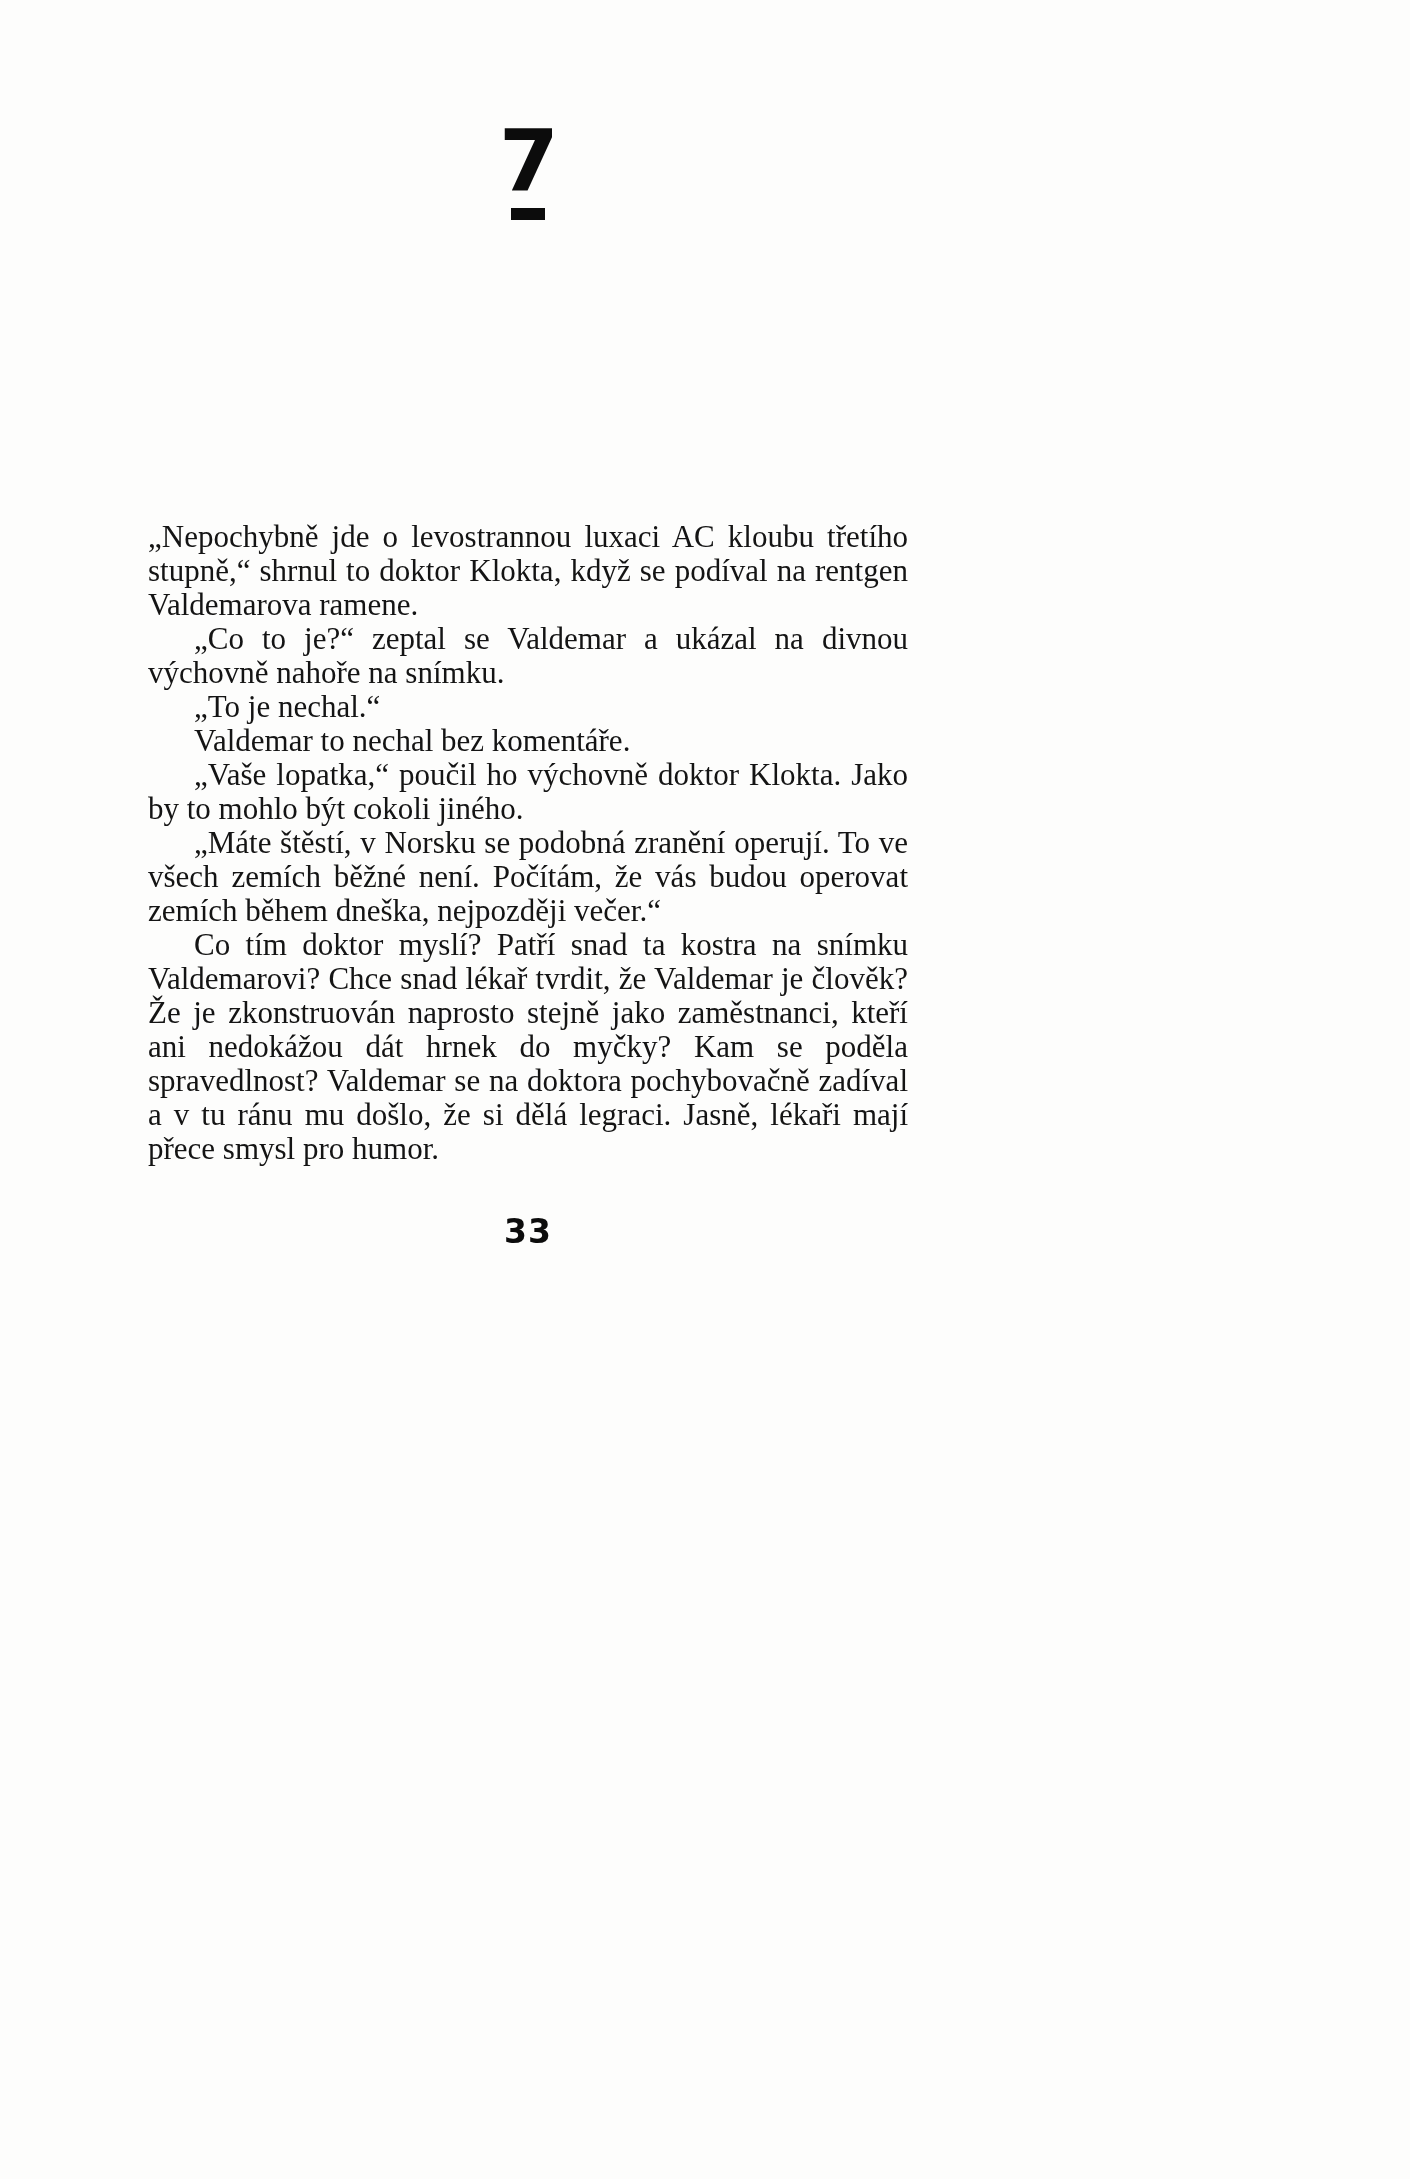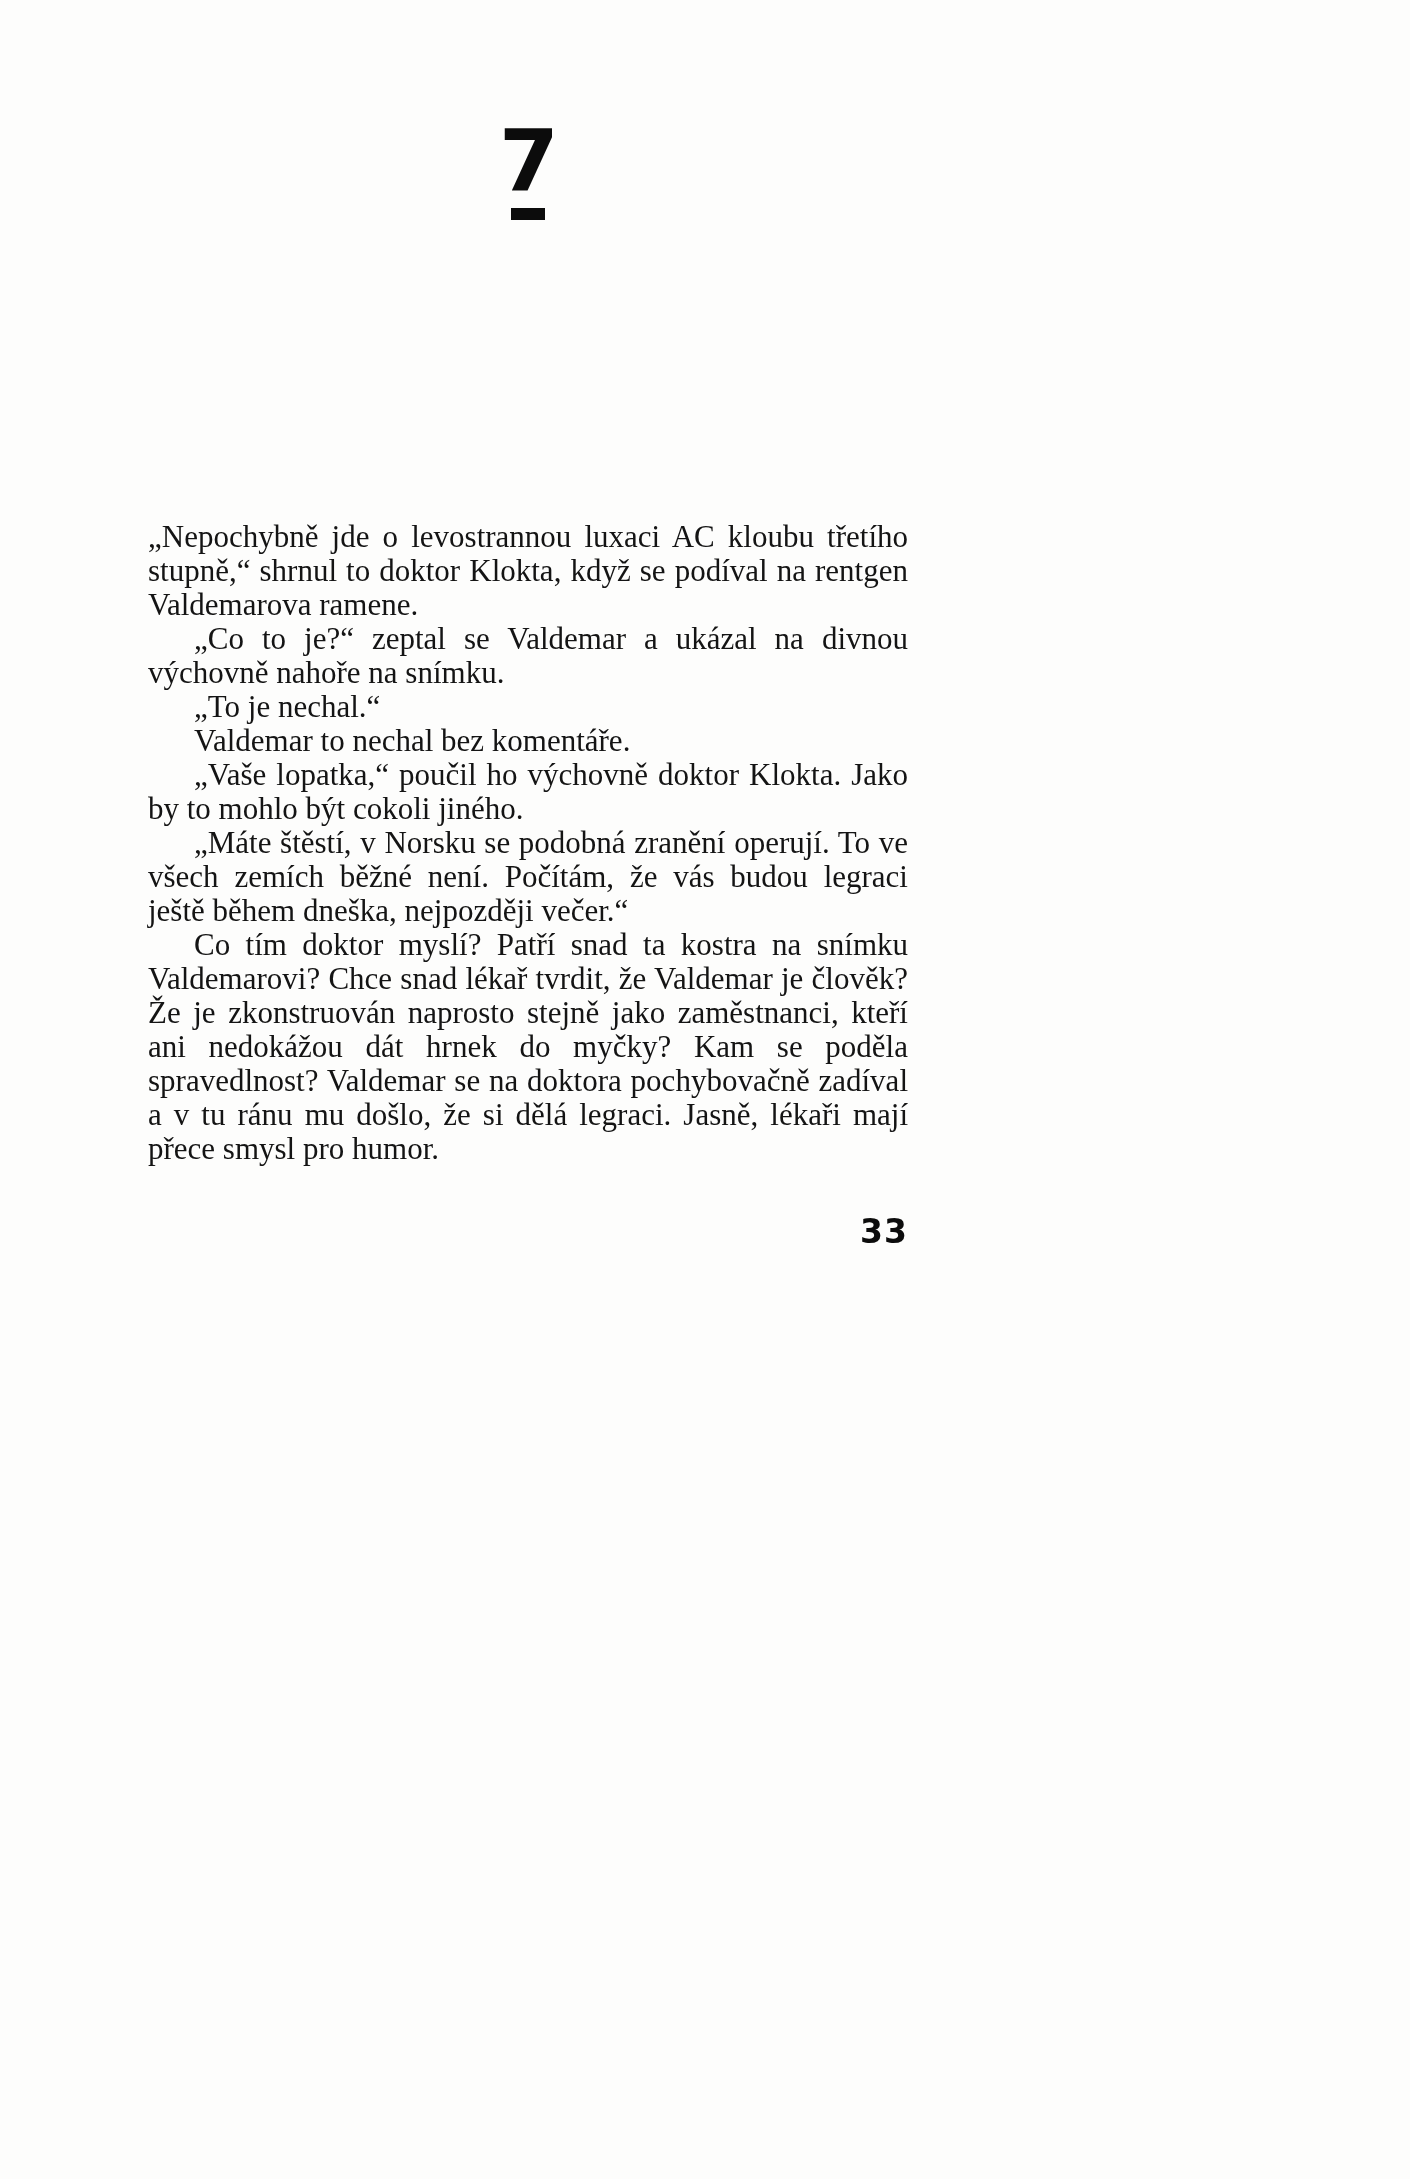--- a/index.html
+++ b/index.html
@@ -50,21 +50,21 @@
   }
   .para {
     margin: 0;
     padding: 0;
   }
   .para.indent {
     text-indent: 46px;
   }
   .page-number {
     margin-top: 46px;
-    text-align: right;
+    text-align: center;
     font-family: "DejaVu Sans", sans-serif;
     font-weight: 900;
     font-size: 33px;
     letter-spacing: 1px;
     color: #0c0c0c;
   }
 </style>
 </head>
 <body>
 
@@ -75,20 +75,20 @@
       <div class="chapter-numeral">7</div>
       <div class="chapter-underline"></div>
     </div>
 
     <div class="body-text">
       <p class="para">„Nepochybně jde o levostrannou luxaci AC kloubu třetího stupně,“ shrnul to doktor Klokta, když se podíval na rentgen Valdemarova ramene.</p>
       <p class="para indent">„Co to je?“ zeptal se Valdemar a ukázal na divnou výchovně nahoře na snímku.</p>
       <p class="para indent">„To je nechal.“</p>
       <p class="para indent">Valdemar to nechal bez komentáře.</p>
       <p class="para indent">„Vaše lopatka,“ poučil ho výchovně doktor Klokta. Jako by to mohlo být cokoli jiného.</p>
-      <p class="para indent">„Máte štěstí, v Norsku se podobná zranění operují. To ve všech zemích běžné není. Počítám, že vás budou legraci ještě během dneška, nejpozději večer.“</p>
+      <p class="para indent">„Máte štěstí, v Norsku se podobná zranění operují. To ve všech zemích běžné není. Počítám, že vás budou operovat zemích během dneška, nejpozději večer.“</p>
       <p class="para indent">Co tím doktor myslí? Patří snad ta kostra na snímku Valdemarovi? Chce snad lékař tvrdit, že Valdemar je člověk? Že je zkonstruován naprosto stejně jako zaměstnanci, kteří ani nedokážou dát hrnek do myčky? Kam se poděla spravedlnost? Valdemar se na doktora pochybovačně zadíval a v tu ránu mu došlo, že si dělá legraci. Jasně, lékaři mají přece smysl pro humor.</p>
     </div>
 
     <div class="page-number">33</div>
 
   </div>
 </div>
 
 </body></html>

